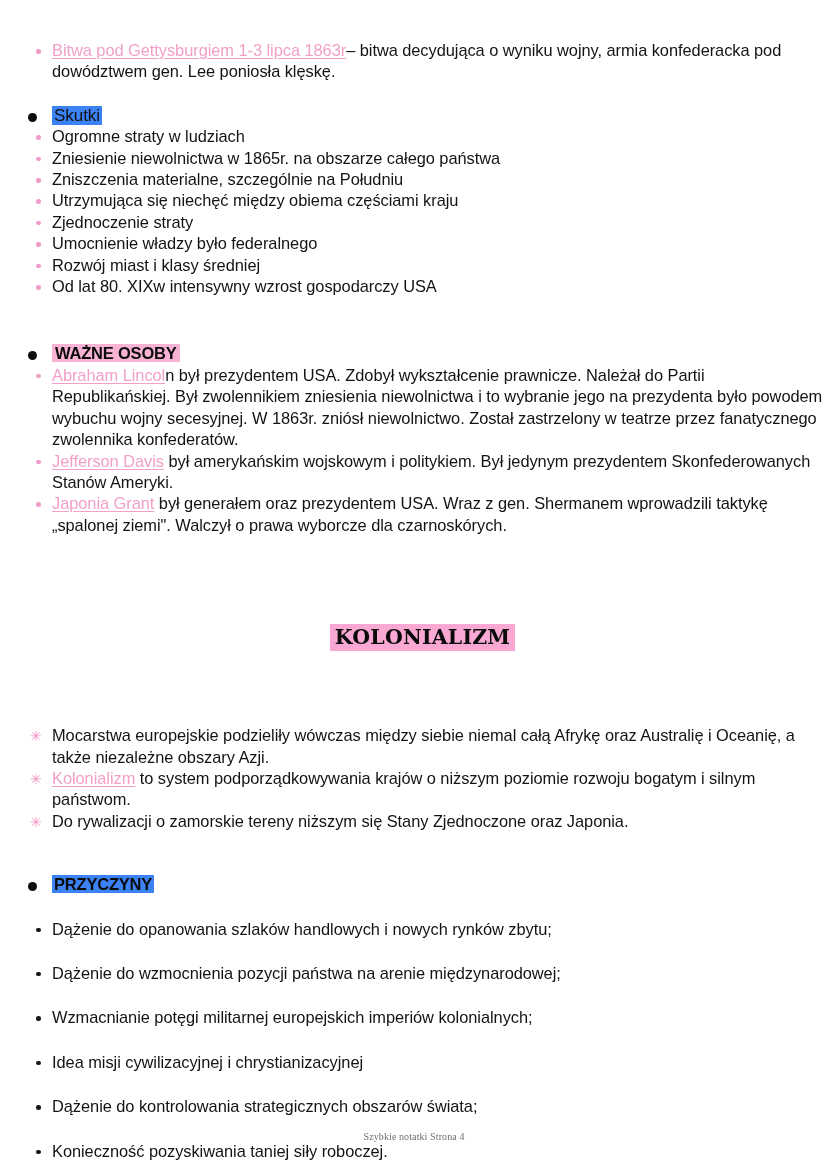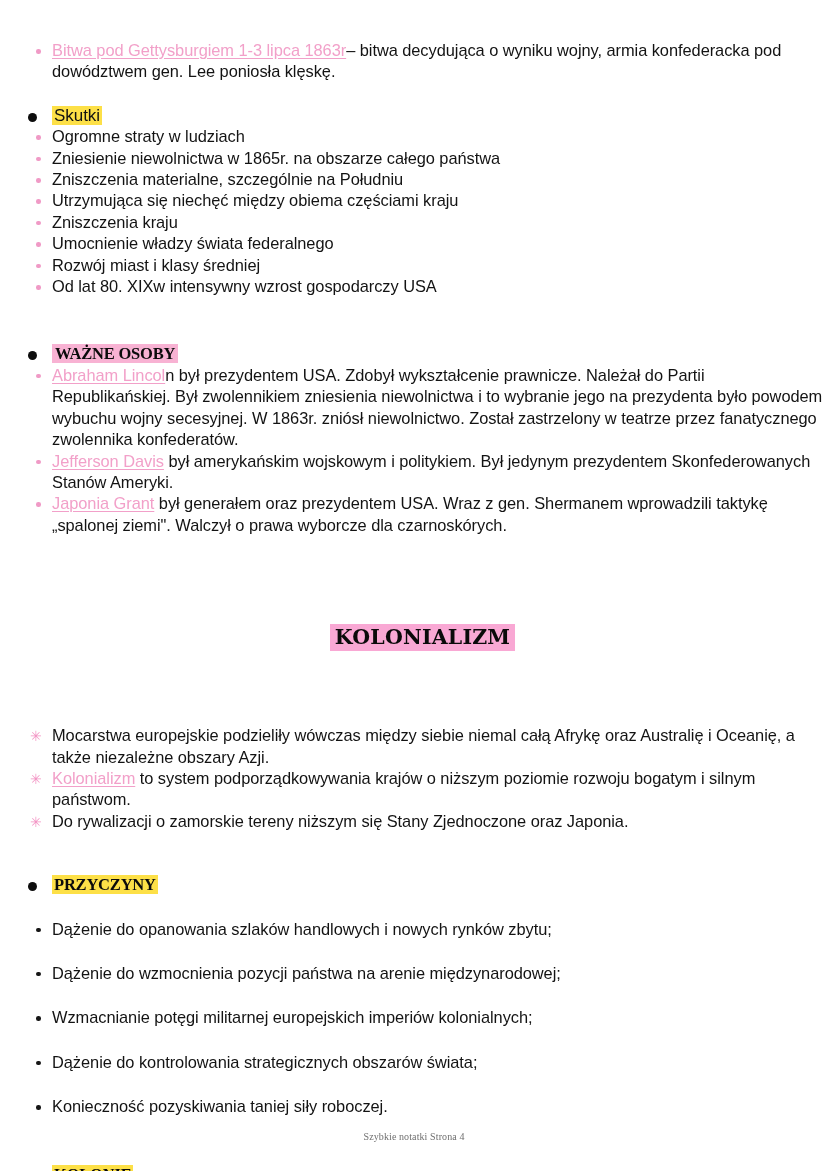--- a/index.html
+++ b/index.html
@@ -84,29 +84,29 @@
   }
 
   
   .lnk {
     color: #f2a0c9;
     text-decoration: underline;
     text-decoration-color: #f2a0c9;
     text-underline-offset: 2px;
   }
   .hl {
-    background: #fde047;
+    background: #3b82f6;
     padding: 0 2px;
   }
   .hl-soft {
     background: #f8b2d3;
     padding: 0 3px;
   }
   .head-label {
-    font-family: Liberation Serif, serif;
+    font-family: Liberation Sans, sans-serif;
     font-weight: bold;
     font-size: 16.5px;
     letter-spacing: -0.2px;
     color: #0b0b0b;
   }
   .plain-head {
     font-size: 17px;
     color: #111111;
   }
 
@@ -169,22 +169,22 @@
     <li class="row dot-big">
       <span class="hl plain-head">Skutki </span>
     </li>
   </ul>
 
   <ul class="plain block">
     <li class="row dot-pink tight">Ogromne straty w ludziach</li>
     <li class="row dot-pink tight">Zniesienie niewolnictwa w 1865r. na obszarze całego państwa</li>
     <li class="row dot-pink tight">Zniszczenia materialne, szczególnie na Południu</li>
     <li class="row dot-pink tight">Utrzymująca się niechęć między obiema częściami kraju</li>
-    <li class="row dot-pink tight">Zniszczenia kraju</li>
-    <li class="row dot-pink tight">Umocnienie władzy świata federalnego</li>
+    <li class="row dot-pink tight">Zjednoczenie straty</li>
+    <li class="row dot-pink tight">Umocnienie władzy było federalnego</li>
     <li class="row dot-pink tight">Rozwój miast i klasy średniej</li>
     <li class="row dot-pink tight">Od lat 80. XIXw intensywny wzrost gospodarczy USA</li>
   </ul>
 
   <div class="gap-46"></div>
 
   <ul class="plain block">
     <li class="row dot-big">
       <span class="hl-soft head-label">WAŻNE OSOBY</span>
     </li>
@@ -230,20 +230,21 @@
   <ul class="plain block">
     <li class="row dot-big">
       <span class="hl head-label">PRZYCZYNY</span>
     </li>
   </ul>
 
   <ul class="plain block">
     <li class="row dot-black loose">Dążenie do opanowania szlaków handlowych i nowych rynków zbytu;</li>
     <li class="row dot-black loose">Dążenie do wzmocnienia pozycji państwa na arenie międzynarodowej;</li>
     <li class="row dot-black loose">Wzmacnianie potęgi militarnej europejskich imperiów kolonialnych;</li>
+    <li class="row dot-black loose">Idea misji cywilizacyjnej i chrystianizacyjnej</li>
     <li class="row dot-black loose">Dążenie do kontrolowania strategicznych obszarów świata;</li>
     <li class="row dot-black loose">Konieczność pozyskiwania taniej siły roboczej.</li>
   </ul>
 
   <div class="gap-30"></div>
   <div class="gap-12"></div>
 
   <ul class="plain block">
     <li class="row dot-big">
       <span class="hl head-label">KOLONIE</span>

